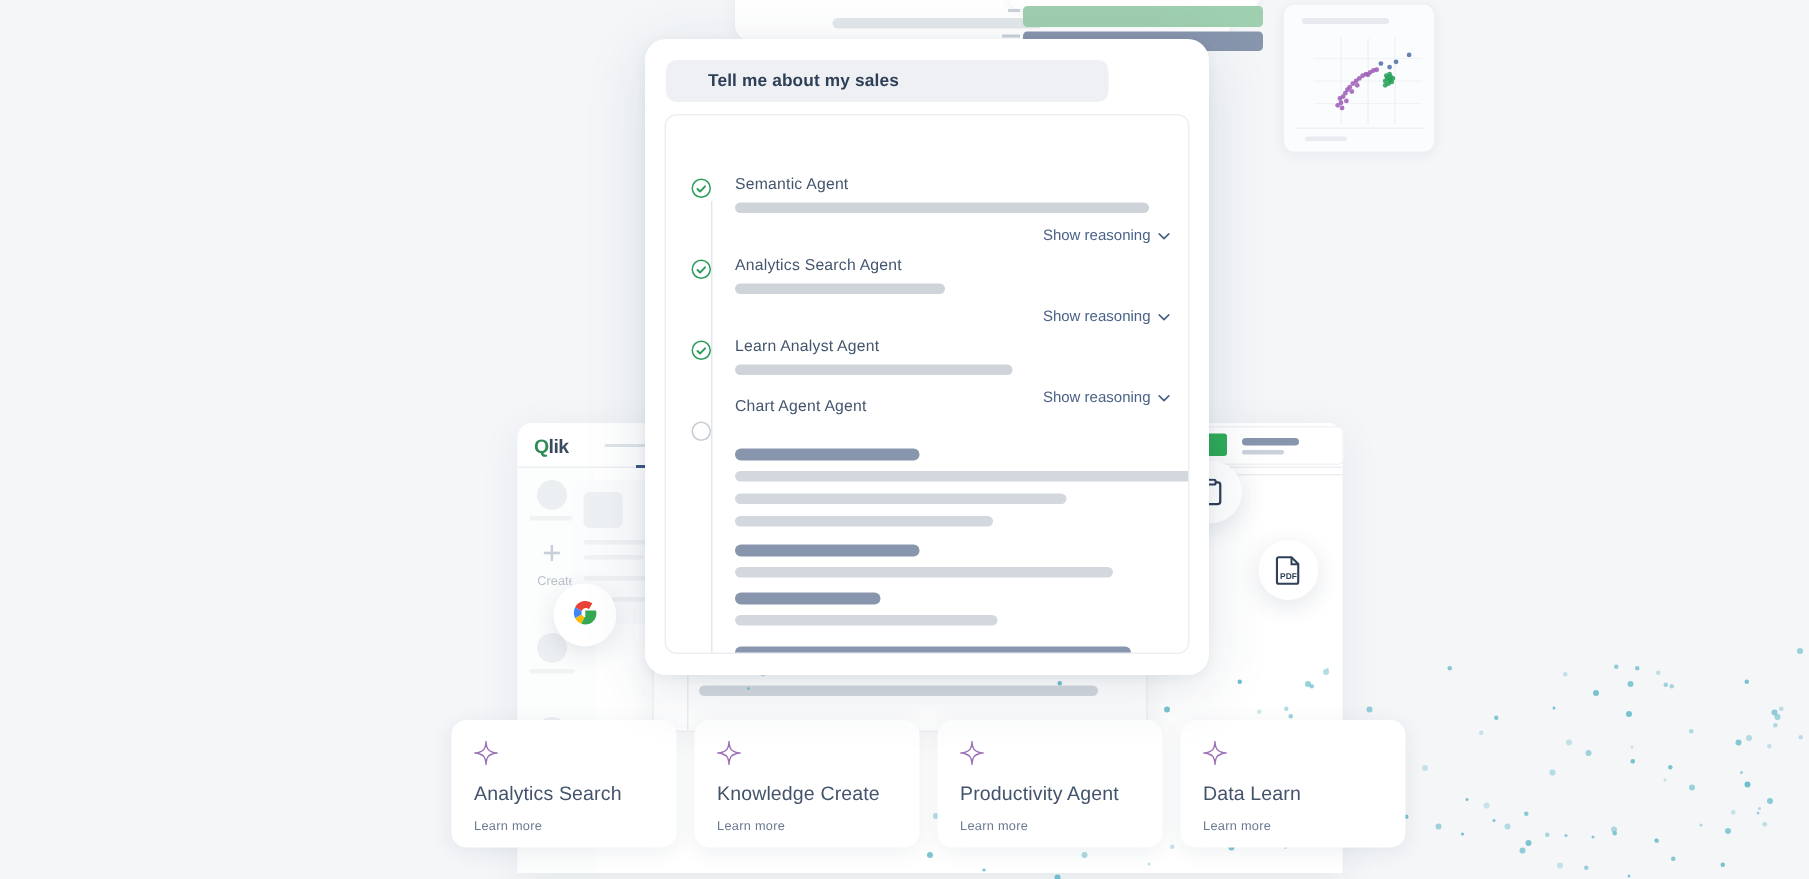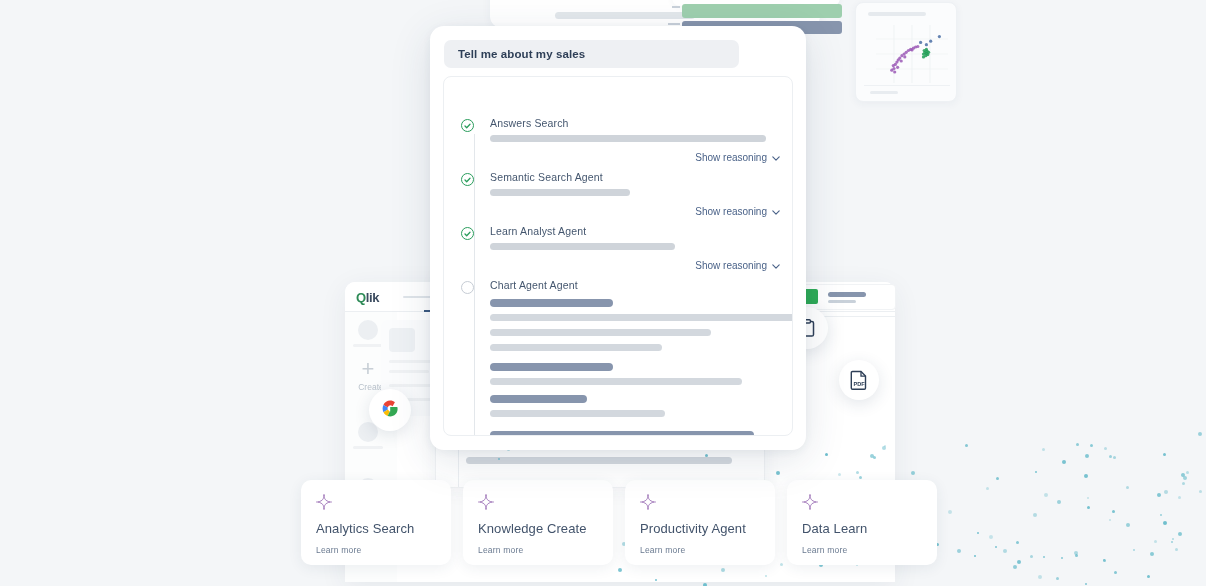--- a/index.html
+++ b/index.html
@@ -135,21 +135,21 @@
   
   .dialog {
     position:absolute; left:430px; top:26px; width:376px; height:424px;
     background:#fff; border-radius:14px;
     box-shadow:0 10px 42px rgba(40,60,90,.13), 0 2px 8px rgba(40,60,90,.06);
     z-index:30;
   }
   .query-field {
     position:absolute; left:14px; top:14px; width:295px; height:28px;
     background:#eef0f3; border-radius:7px;
-    display:flex; align-items:center; padding-left:14px;
+    display:flex; align-items:center; padding-left:28px;
   }
   .query-text { font-size:11.5px; font-weight:700; color:#2e3f57; letter-spacing:.1px; }
 
   .agents-card {
     position:absolute; left:13px; top:50px; width:350px; height:360px;
     background:#fff; border:1px solid #eceff2; border-radius:8px;
     overflow:hidden;
   }
   .timeline { position:absolute; left:30px; top:52px; width:1px; background:#e3e7eb; }
   .step-dot {
@@ -462,34 +462,34 @@
     </div>
 
     <div class="agents-card">
       <div class="timeline" id="timeline" style="top: 57px; height: 314px;"></div>
       <div id="steps">
           <div class="step-dot" style="top: 42px;">
             <svg width="7" height="6" viewBox="0 0 7 6">
               <path d="M1 3 L2.7 4.7 L6 1.2" fill="none" stroke="#2a9d5c" stroke-width="1.3" stroke-linecap="round" stroke-linejoin="round"></path>
             </svg>
           </div>
-          <div class="step-label" style="top: 40px;">Answers Search</div>
+          <div class="step-label" style="top: 40px;">Semantic Agent</div>
           <div class="step-bar" style="top: 58px; width: 276px;"></div>
           <div class="show-reason" style="top: 75px;">
             <span>Show reasoning</span>
             <span><svg class="chev" viewBox="0 0 10 6">
                 <path d="M1 1 L5 5 L9 1" fill="none" stroke="#4a6288" stroke-width="1.4" stroke-linecap="round" stroke-linejoin="round"></path>
               </svg></span>
           </div>
           <div class="step-dot" style="top: 96px;">
             <svg width="7" height="6" viewBox="0 0 7 6">
               <path d="M1 3 L2.7 4.7 L6 1.2" fill="none" stroke="#2a9d5c" stroke-width="1.3" stroke-linecap="round" stroke-linejoin="round"></path>
             </svg>
           </div>
-          <div class="step-label" style="top: 94px;">Semantic Search Agent</div>
+          <div class="step-label" style="top: 94px;">Analytics Search Agent</div>
           <div class="step-bar" style="top: 112px; width: 140px;"></div>
           <div class="show-reason" style="top: 129px;">
             <span>Show reasoning</span>
             <span><svg class="chev" viewBox="0 0 10 6">
                 <path d="M1 1 L5 5 L9 1" fill="none" stroke="#4a6288" stroke-width="1.4" stroke-linecap="round" stroke-linejoin="round"></path>
               </svg></span>
           </div>
           <div class="step-dot" style="top: 150px;">
             <svg width="7" height="6" viewBox="0 0 7 6">
               <path d="M1 3 L2.7 4.7 L6 1.2" fill="none" stroke="#2a9d5c" stroke-width="1.3" stroke-linecap="round" stroke-linejoin="round"></path>
@@ -497,21 +497,21 @@
           </div>
           <div class="step-label" style="top: 148px;">Learn Analyst Agent</div>
           <div class="step-bar" style="top: 166px; width: 185px;"></div>
           <div class="show-reason" style="top: 183px;">
             <span>Show reasoning</span>
             <span><svg class="chev" viewBox="0 0 10 6">
                 <path d="M1 1 L5 5 L9 1" fill="none" stroke="#4a6288" stroke-width="1.4" stroke-linecap="round" stroke-linejoin="round"></path>
               </svg></span>
           </div>
           <div class="step-dot pending" style="top: 204px;"></div>
-          <div class="step-label" style="top: 202px;">Chart Agent Agent</div>
+          <div class="step-label" style="top: 188px;">Chart Agent Agent</div>
         </div>
       <div id="skeleton">
           <div class="skel dark" style="top: 222px; width: 123px; height: 8px;"></div>
           <div class="skel light" style="top: 237px; width: 305px; height: 7px;"></div>
           <div class="skel light" style="top: 252px; width: 221px; height: 7px;"></div>
           <div class="skel light" style="top: 267px; width: 172px; height: 7px;"></div>
           <div class="skel dark" style="top: 286px; width: 123px; height: 8px;"></div>
           <div class="skel light" style="top: 301px; width: 252px; height: 7px;"></div>
           <div class="skel dark" style="top: 318px; width: 97px; height: 8px;"></div>
           <div class="skel light" style="top: 333px; width: 175px; height: 7px;"></div>

